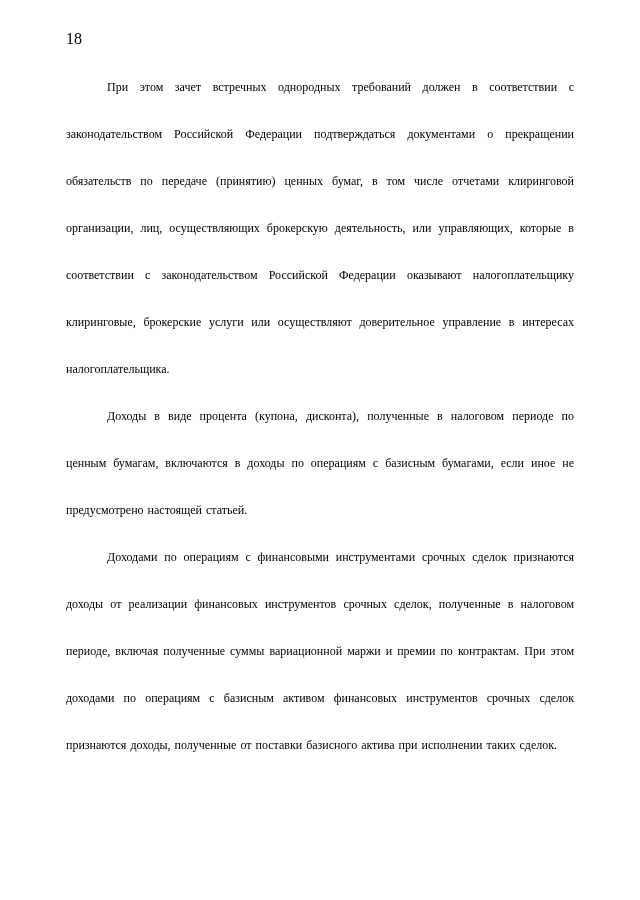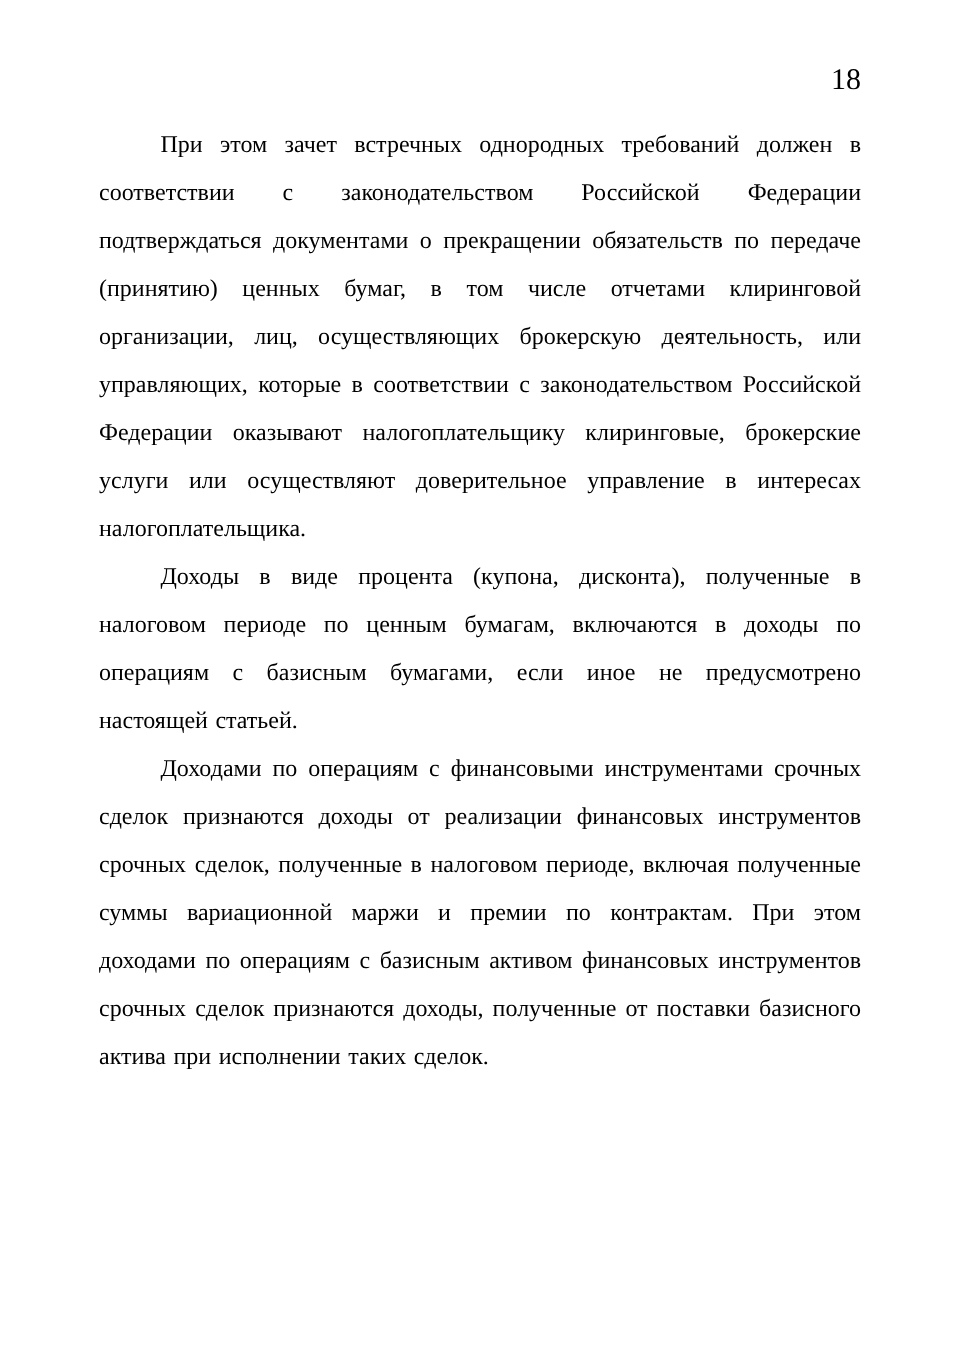--- a/index.html
+++ b/index.html
@@ -14,28 +14,28 @@
     color: #000000;
     overflow: hidden;
   }
   .page {
     box-sizing: border-box;
     width: 640px;
     height: 900px;
     padding: 30px 66px 0 66px;
   }
   .page-number {
-    text-align: right;
-    font-size: 20px;
-    margin: 12px 0 16px 0;
+    text-align: left;
+    font-size: 16px;
+    margin: 0 0 16px 0;
   }
   .paragraphs p {
     margin: 0;
-    font-size: 16px;
-    line-height: 32px;
+    font-size: 12px;
+    line-height: 47px;
     text-align: justify;
     text-indent: 41px;
     word-spacing: 1px;
   }
 </style>
 </head>
 <body>
 
 <div class="page">
   <div class="page-number">18</div>

